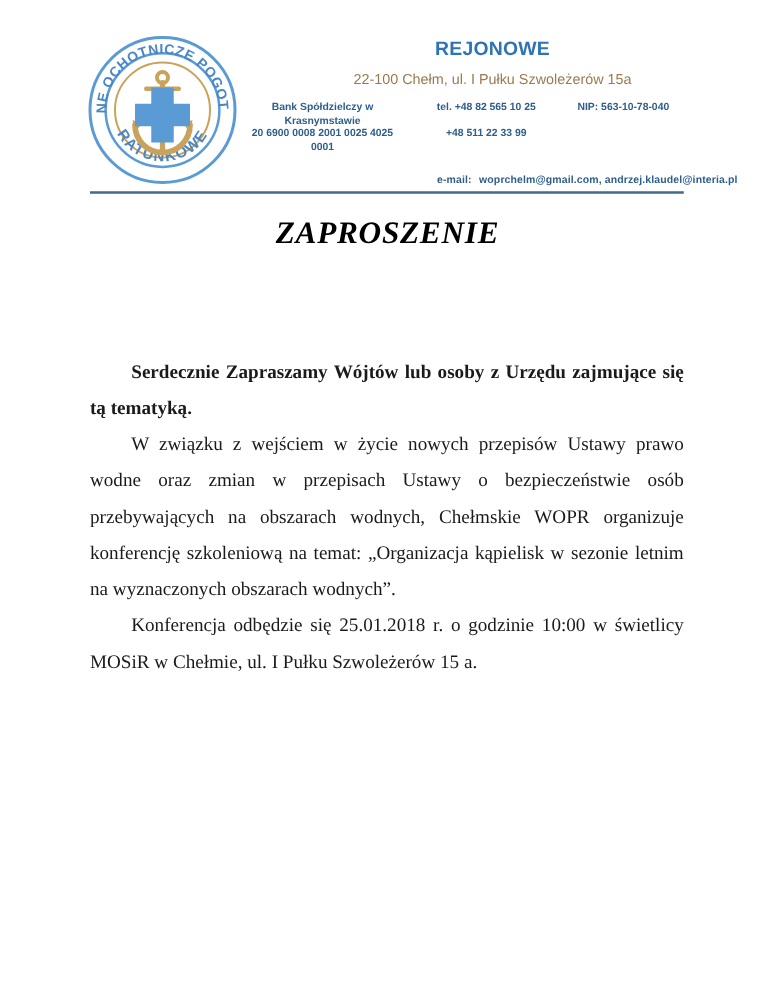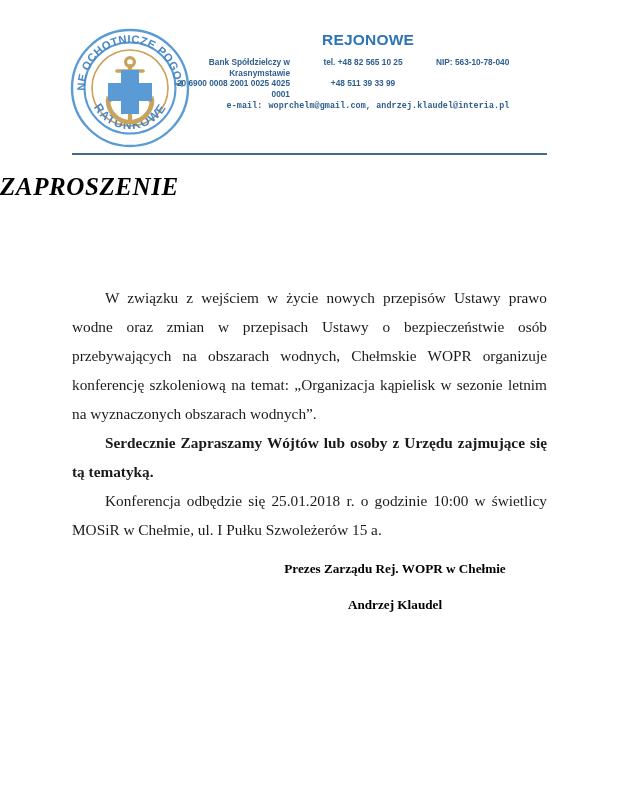--- a/index.html
+++ b/index.html
@@ -37,21 +37,21 @@
     position: absolute;
     left: 68px;
     top: 26px;
     width: 124px;
     height: 124px;
   }
   .logo-wrap svg { display: block; }
 
   .head-text {
     position: absolute;
-    left: 172px;
+    left: 198px;
     top: 30px;
     width: 392px;
     text-align: center;
   }
 
   .org-line1,
   .org-line2 {
     font-family: "Liberation Sans", sans-serif;
     font-weight: bold;
     color: #2E74B5;
@@ -79,48 +79,50 @@
     margin-top: 8px;
     display: grid;
     grid-template-columns: 118px 1fr 128px;
     font-family: "Liberation Sans", sans-serif;
     font-size: 8.3px;
     font-weight: bold;
     color: #2E5E8E;
     line-height: 10.6px;
     text-align: left;
   }
-  .contact-grid .c-mid { text-align: right; padding-left: 2px; }
+  .contact-grid .c-mid { text-align: center; padding-left: 2px; }
   .contact-grid .c-right { text-align: center; }
 
   .email-line {
-    margin-top: 2px;
-    font-family: Liberation Mono, monospace;
+    margin-top: 16px;
+    font-family: Liberation Sans, sans-serif;
     font-size: 8.4px;
     font-weight: bold;
     color: #2E5E8E;
     letter-spacing: 0.1px;
+    text-align: right;
   }
   .email-line .email-label { margin-right: 6px; }
 
   .rule {
     position: absolute;
     left: 72px;
     top: 153px;
     width: 475px;
     height: 2px;
     background: #44698A;
   }
 
   
   .doc-title {
     position: absolute;
     left: 0;
     top: 173px;
     width: 620px;
+    text-align: center;
     font-family: "Liberation Serif", serif;
     font-weight: bold;
     font-style: italic;
     font-size: 25px;
     letter-spacing: 0.6px;
     color: #000000;
   }
 
   
   .body-block {
@@ -194,44 +196,41 @@
         </g>
         <path d="M 38,70 L 40,79 L 46,73 Z" fill="#C9A25C"></path>
         <path d="M 86,70 L 84,79 L 78,73 Z" fill="#C9A25C"></path>
 
         <path d="M 53,44 H 71 V 57 H 84 V 75 H 71 V 88 H 53 V 75 H 40 V 57 H 53 Z" fill="#5B9BD5"></path>
       </svg>
     </div>
 
     <div class="head-text">
       <div class="org-line1">REJONOWE</div>
+      <div class="org-address">22-100 Chełm, ul. I Pułku Szwoleżerów 15a</div>
 
       <div class="contact-grid">
         <div class="c-mid">Bank Spółdzielczy w Krasnymstawie</div>
         <div class="c-right">tel. +48 82 565 10 25</div>
 
         <div class="c-left">NIP: 563-10-78-040</div>
         <div class="c-mid">20 6900 0008 2001 0025 4025 0001</div>
-        <div class="c-right">+48 511 39 33 99</div>
+        <div class="c-right">+48 511 22 33 99</div>
       </div>
 
       <div class="email-line">
         <span class="email-label">e-mail:</span><span>woprchelm@gmail.com,  andrzej.klaudel@interia.pl</span>
       </div>
     </div>
 
     <div class="rule"></div>
   </div>
 
   <div class="doc-title">ZAPROSZENIE</div>
 
   <div class="body-block">
+    <p class="para strong">Serdecznie Zapraszamy Wójtów lub osoby z Urzędu zajmujące się tą tematyką.</p>
     <p class="para">W związku z wejściem w życie nowych przepisów Ustawy prawo wodne oraz zmian w przepisach Ustawy o bezpieczeństwie osób przebywających na obszarach wodnych, Chełmskie WOPR organizuje konferencję szkoleniową na temat: „Organizacja kąpielisk w sezonie letnim na wyznaczonych obszarach wodnych”.</p>
-    <p class="para strong">Serdecznie Zapraszamy Wójtów lub osoby z Urzędu zajmujące się tą tematyką.</p>
     <p class="para">Konferencja odbędzie się 25.01.2018 r. o godzinie 10:00 w świetlicy MOSiR w Chełmie, ul. I Pułku Szwoleżerów 15 a.</p>
   </div>
 
-  <div class="signature">
-    <div class="sig-role">Prezes Zarządu Rej. WOPR w Chełmie</div>
-    <div class="sig-name">Andrzej Klaudel</div>
-  </div>
 
 </div>
 
 </body></html>

